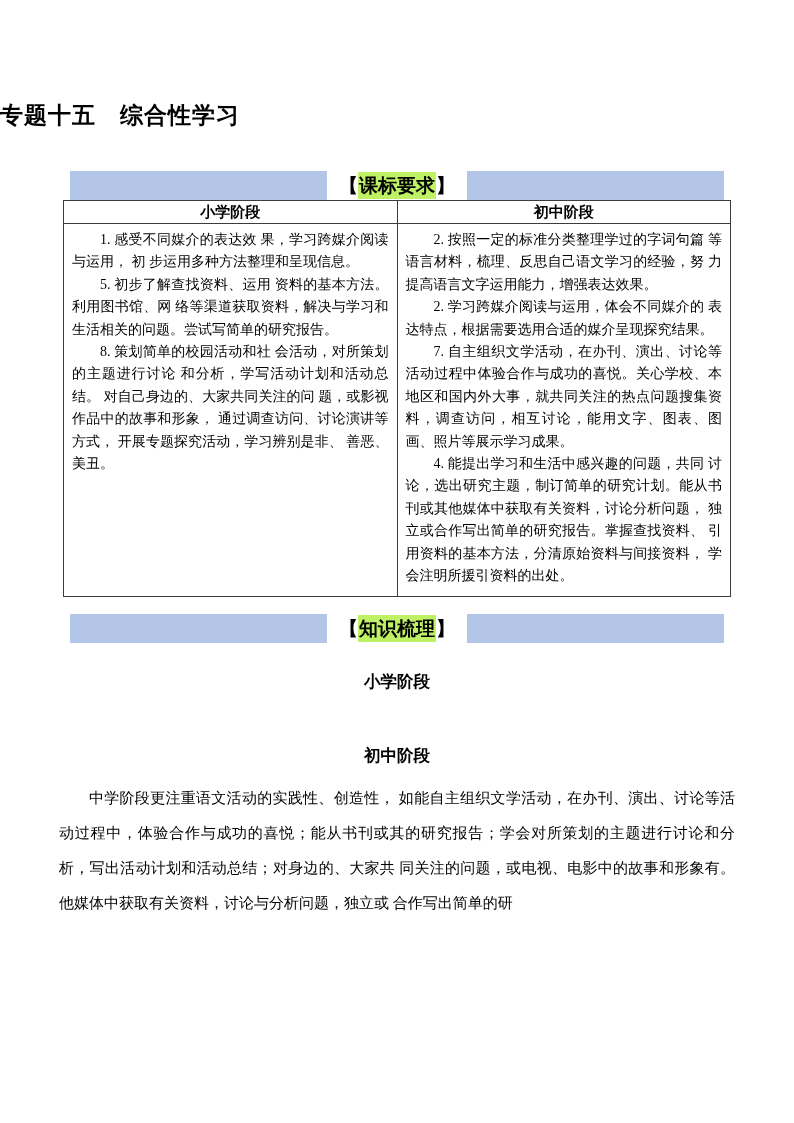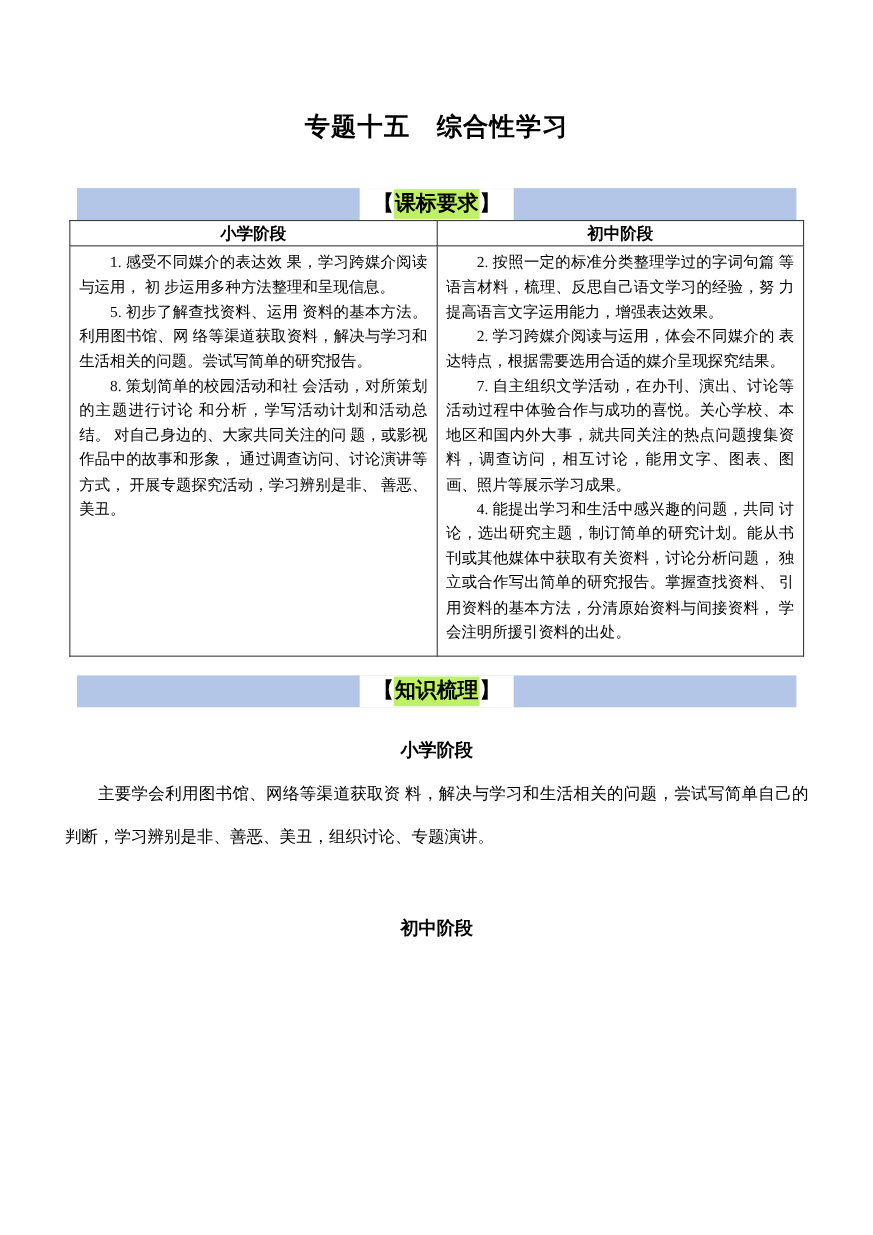--- a/index.html
+++ b/index.html
@@ -8,21 +8,21 @@
     position:relative;
     width:794px; height:1123px;
     margin:0 auto;
     background:#ffffff;
     font-family:"Liberation Serif", serif;
     color:#000;
     overflow:hidden;
   }
   .doc-title {
     padding-top:100px;
-    text-align:center;
+    text-align:left;
     font-family:"Liberation Sans", sans-serif;
     font-weight:bold;
     font-size:23px;
     letter-spacing:1px;
   }
   .banner {
     width:654px;
     margin:0 auto;
     height:29px;
     background:#b3c6e7;
@@ -130,17 +130,17 @@
 
   <div class="banner banner-know">
     <div class="banner-box">
       <span>【</span>
         <span class="hl">知识梳理</span>
         <span>】</span>
     </div>
   </div>
 
   <h2 class="section-heading heading-primary">小学阶段</h2>
-  <p class="section-para para-primary">主要学会利用图书馆、网络等渠道获取资 料，解决与学习和生活相关的问题，尝试写简单自己的判断，学习辨别是非、善恶、美丑，组织讨论、专题演讲。</p>
 
   <h2 class="section-heading heading-junior">初中阶段</h2>
+  <p class="section-para para-junior">中学阶段更注重语文活动的实践性、创造性， 如能自主组织文学活动，在办刊、演出、讨论等活动过程中，体验合作与成功的喜悦；能从书刊或其的研究报告；学会对所策划的主题进行讨论和分 析，写出活动计划和活动总结；对身边的、大家共 同关注的问题，或电视、电影中的故事和形象有。他媒体中获取有关资料，讨论与分析问题，独立或 合作写出简单的研</p>
 
 </div>
 
 </body></html>

